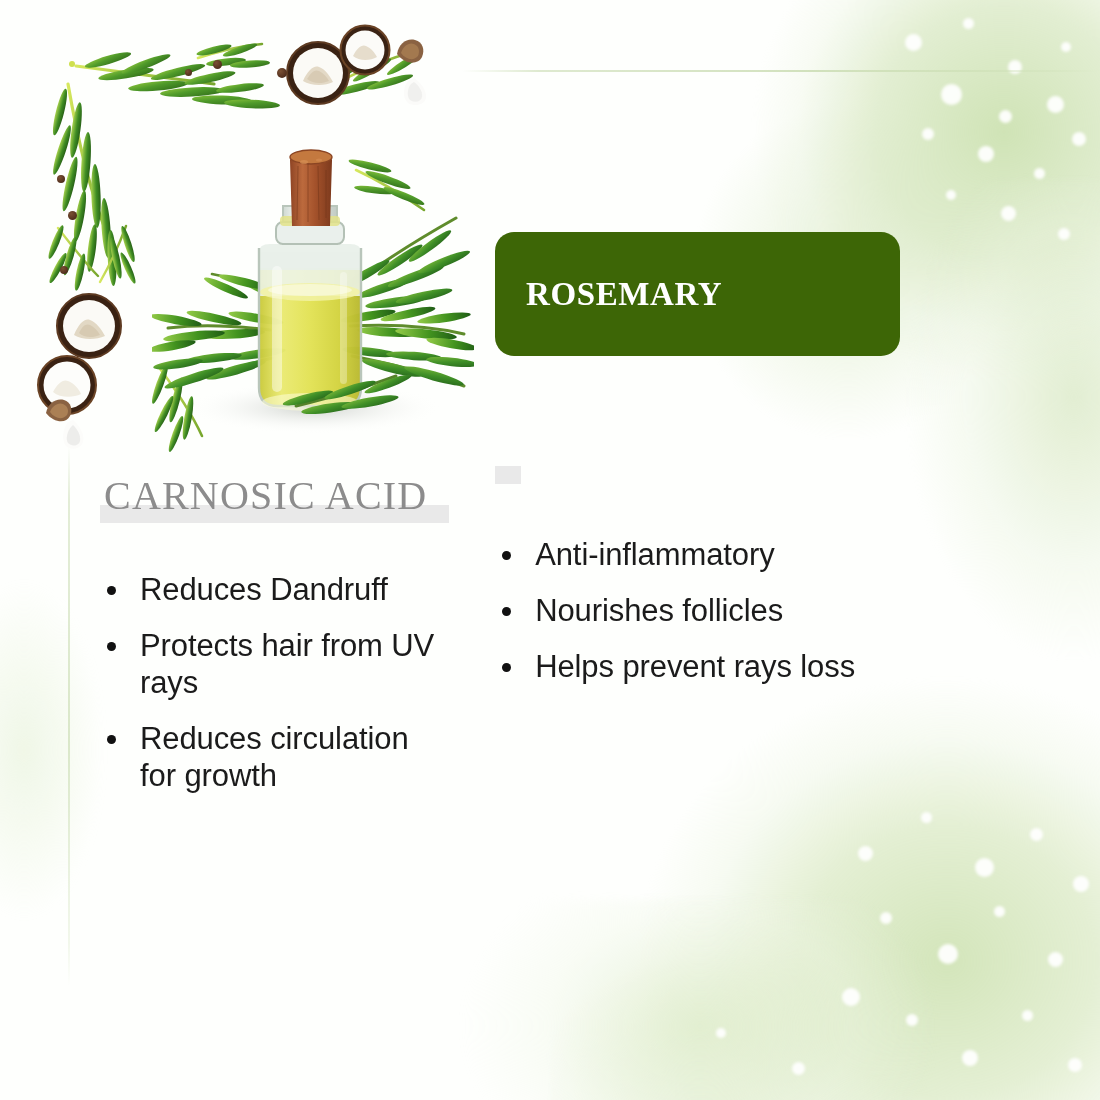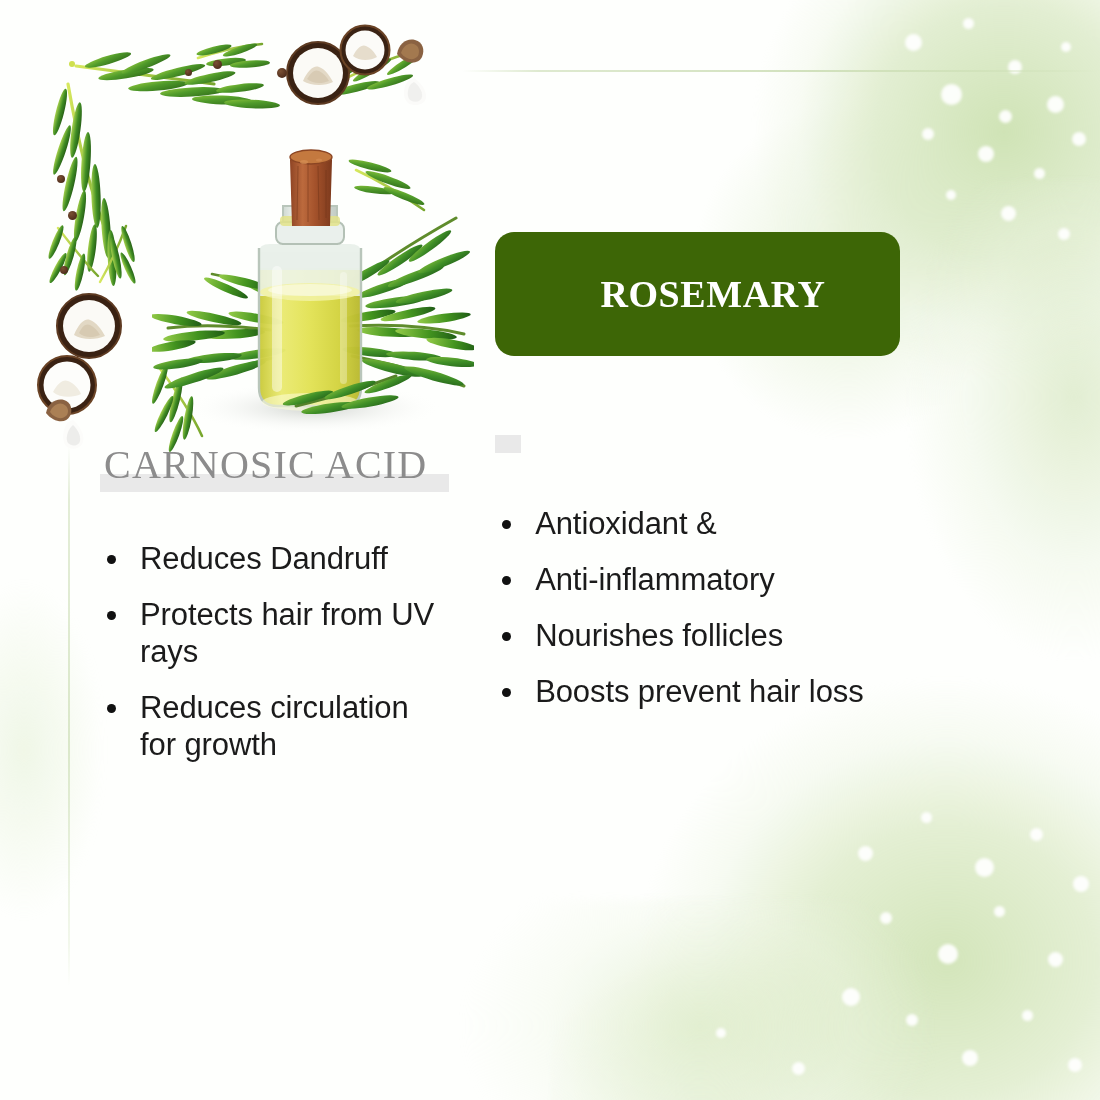--- a/index.html
+++ b/index.html
@@ -129,32 +129,31 @@
     display: flex;
     flex-direction: column;
     justify-content: center;
     box-sizing: border-box;
     padding: 0 0 0 31px;
   }
   .badge-line {
     color: #ffffff;
     font-family: "Liberation Serif", serif;
     font-weight: bold;
-    font-size: 38px;
+    font-size: 33px;
     letter-spacing: 0.6px;
     line-height: 45px;
     white-space: nowrap;
-    text-align: center;
   }
 
   
   .columns {
     position: absolute;
     left: 0;
-    top: 441px;
+    top: 472px;
     width: 1040px;
     display: flex;
   }
   .col { box-sizing: border-box; }
   .col-left  { width: 510px; padding-left: 100px; }
   .col-right { width: 590px; padding-left: 10px; }
 
   .sec-head {
     position: relative;
     display: inline-block;
@@ -598,22 +597,21 @@
           <span class="l2">for growth</span>
         </li>
       </ul>
     </div>
 
     <div class="col col-right">
       <div class="sec-head" style="color: rgb(140, 140, 140);">
         <span class="hl" style="background: rgb(233, 233, 233);"></span>
       </div>
       <ul class="bullets">
-        <li style="color: rgb(27, 27, 27);"><span>Antioxidant &amp;</span></li>
         <li style="color: rgb(27, 27, 27);"><span>Anti-inflammatory</span></li>
         <li style="color: rgb(27, 27, 27);"><span>Nourishes follicles</span></li>
-        <li style="color: rgb(27, 27, 27);"><span>Boosts prevent hair loss</span></li>
+        <li style="color: rgb(27, 27, 27);"><span>Helps prevent rays loss</span></li>
       </ul>
     </div>
 
   </div>
 
 </div>
 
 </body></html>

